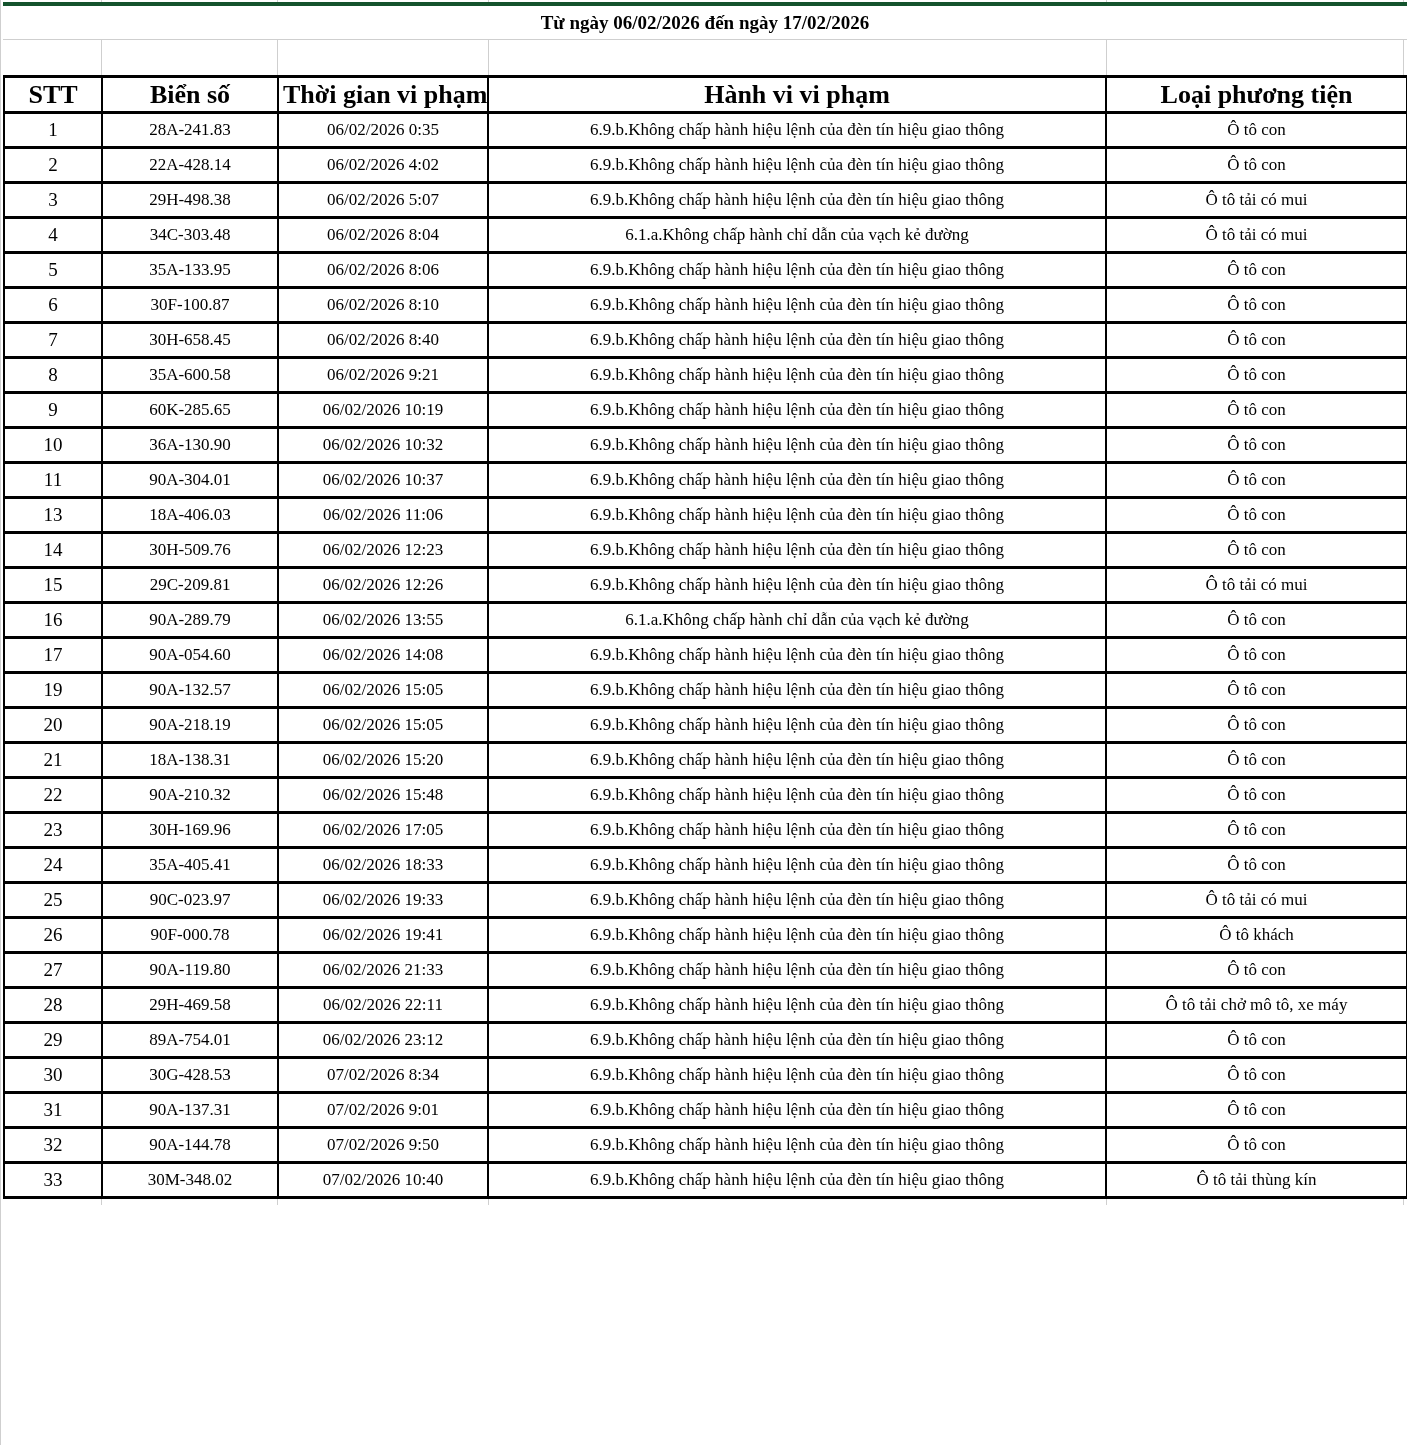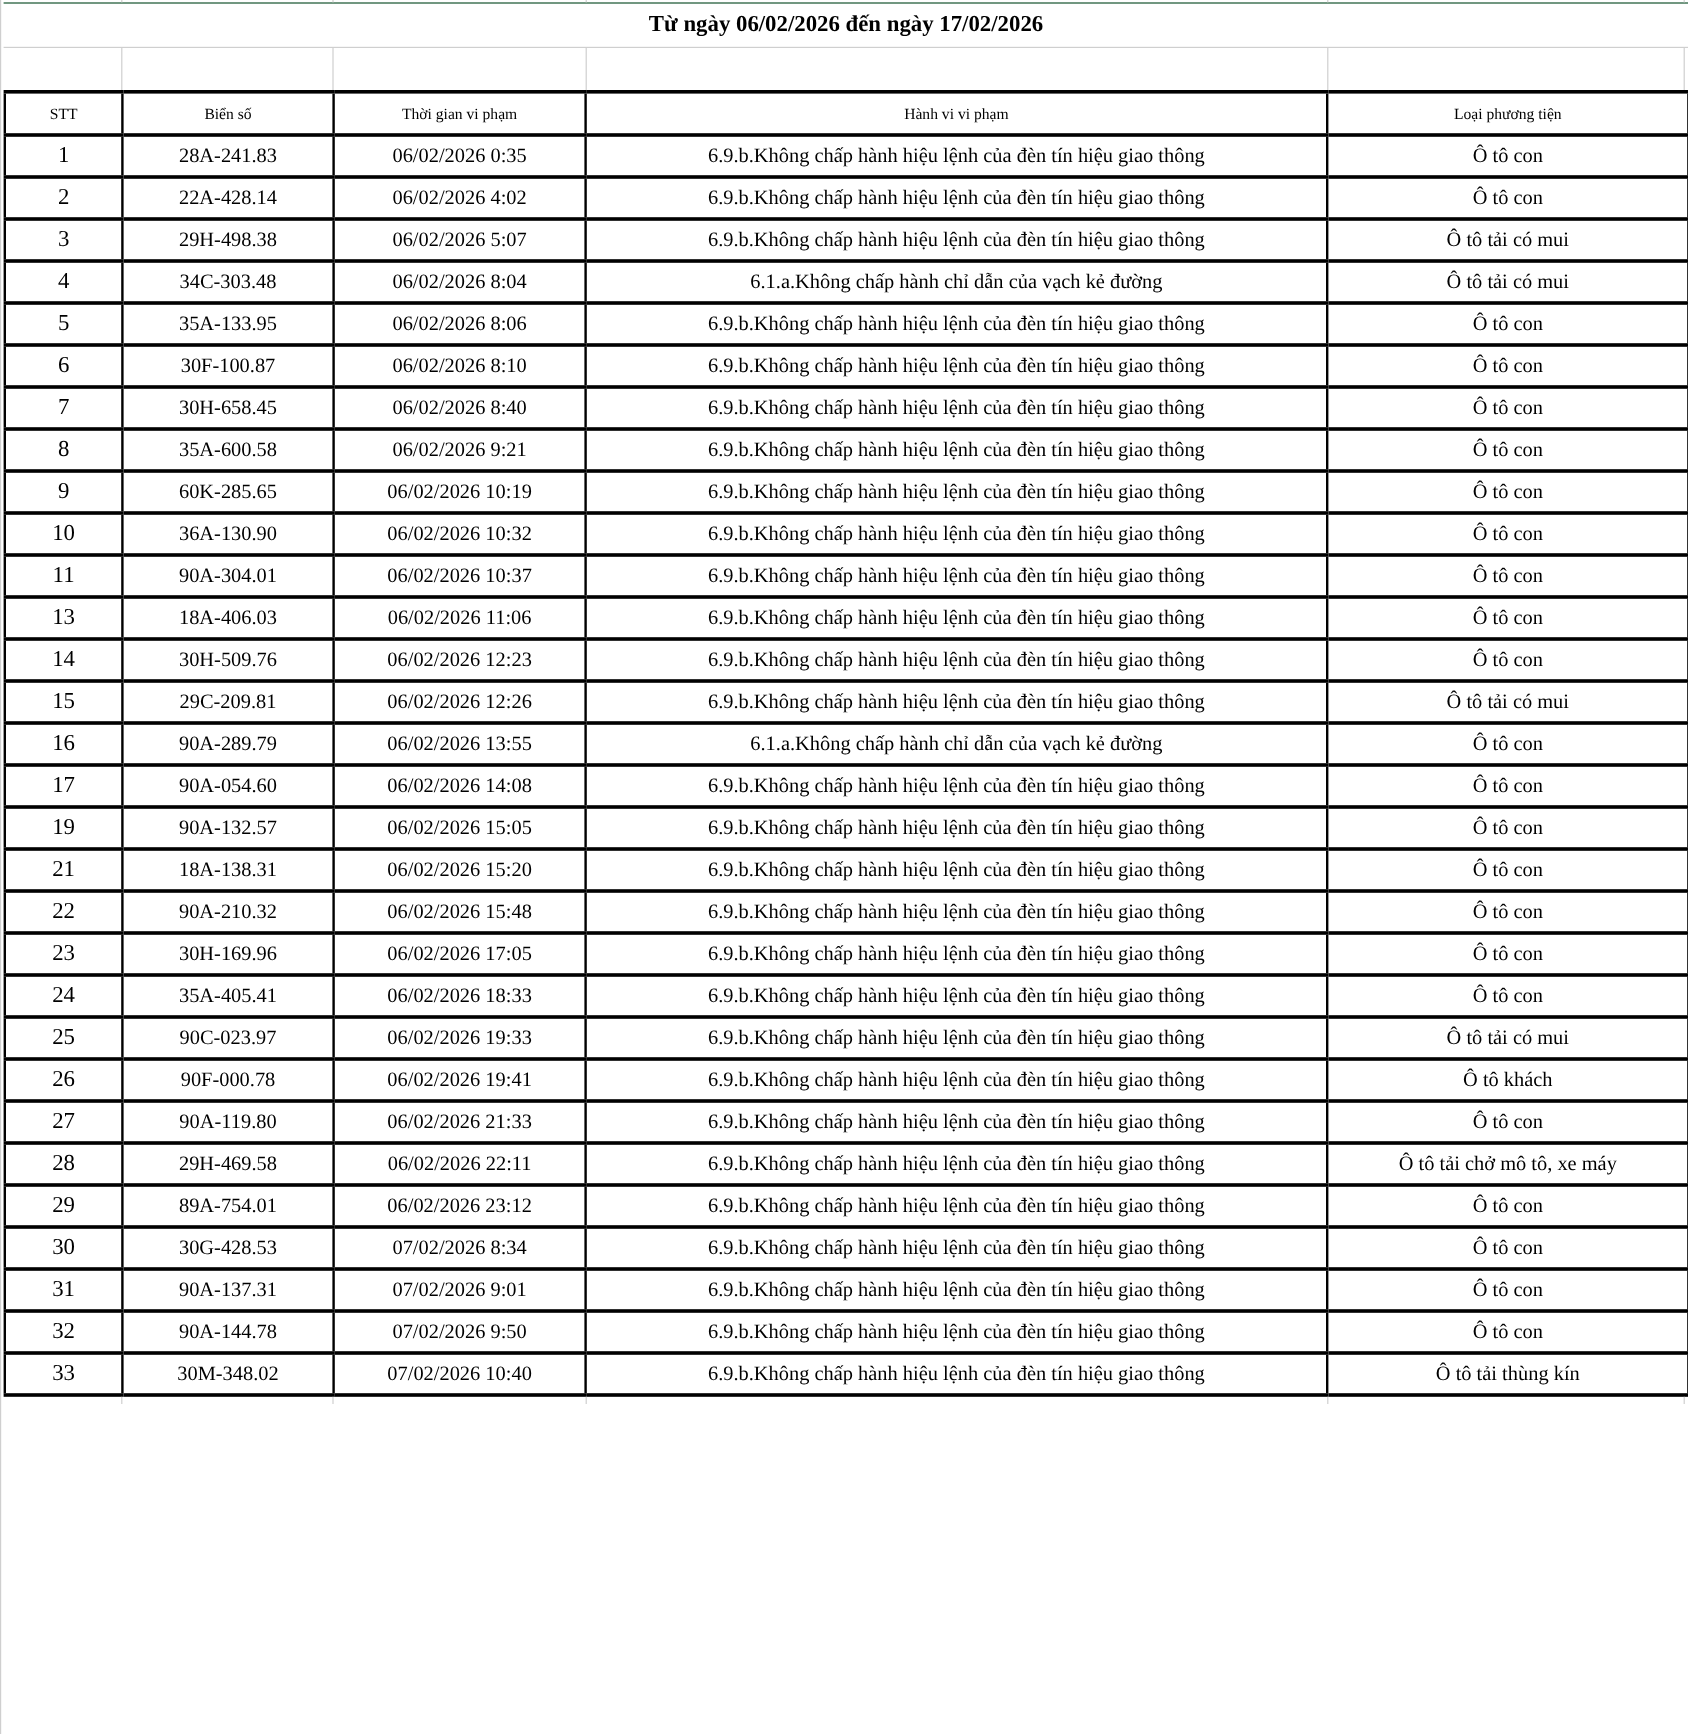--- a/index.html
+++ b/index.html
@@ -35,21 +35,21 @@
     border-top: 1px solid #cfcfcf;
     display: flex; align-items: center; justify-content: center;
     font-weight: bold;
     font-size: 23px;
     letter-spacing: 0px;
     white-space: nowrap;
   }
   .subtitle-row {
     height: 38px;
     margin-left: 2px;
-    border-top: 1px solid #14532d;
+    border-top: 4px solid #14532d;
     border-bottom: 1px solid #cfcfcf;
     display: flex; align-items: center; justify-content: center;
     font-weight: bold;
     font-size: 19px;
     white-space: nowrap;
   }
 
   table.violations {
     border-collapse: collapse;
     table-layout: fixed;
@@ -68,22 +68,22 @@
     border-left: 2px solid #000;
     border-right: 2px solid #000;
     text-align: center;
     vertical-align: middle;
     padding: 0 4px;
     overflow: hidden;
     white-space: nowrap;
   }
   table.violations th {
     height: 36px;
-    font-size: 13px;
-    font-weight: normal;
+    font-size: 26px;
+    font-weight: bold;
   }
   table.violations td {
     height: 35px;
     font-size: 17px;
     font-weight: normal;
   }
   table.violations td.c0 { font-size: 19px; }
 </style>
 </head>
 <body>
@@ -240,20 +240,27 @@
           <td class="c4">Ô tô con</td>
         </tr>
         <tr>
           <td class="c0">19</td>
           <td class="c1">90A-132.57</td>
           <td class="c2">06/02/2026 15:05</td>
           <td class="c3">6.9.b.Không chấp hành hiệu lệnh của đèn tín hiệu giao thông</td>
           <td class="c4">Ô tô con</td>
         </tr>
         <tr>
+          <td class="c0">20</td>
+          <td class="c1">90A-218.19</td>
+          <td class="c2">06/02/2026 15:05</td>
+          <td class="c3">6.9.b.Không chấp hành hiệu lệnh của đèn tín hiệu giao thông</td>
+          <td class="c4">Ô tô con</td>
+        </tr>
+        <tr>
           <td class="c0">21</td>
           <td class="c1">18A-138.31</td>
           <td class="c2">06/02/2026 15:20</td>
           <td class="c3">6.9.b.Không chấp hành hiệu lệnh của đèn tín hiệu giao thông</td>
           <td class="c4">Ô tô con</td>
         </tr>
         <tr>
           <td class="c0">22</td>
           <td class="c1">90A-210.32</td>
           <td class="c2">06/02/2026 15:48</td>

